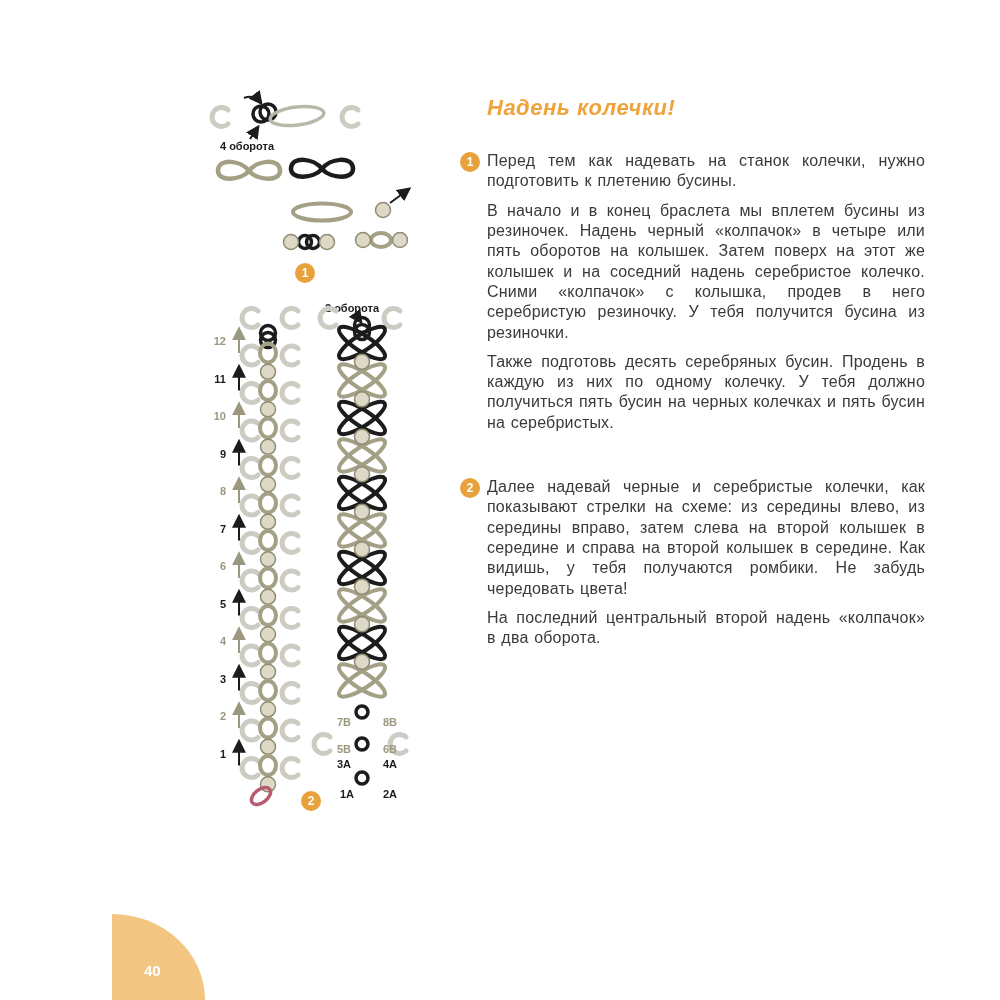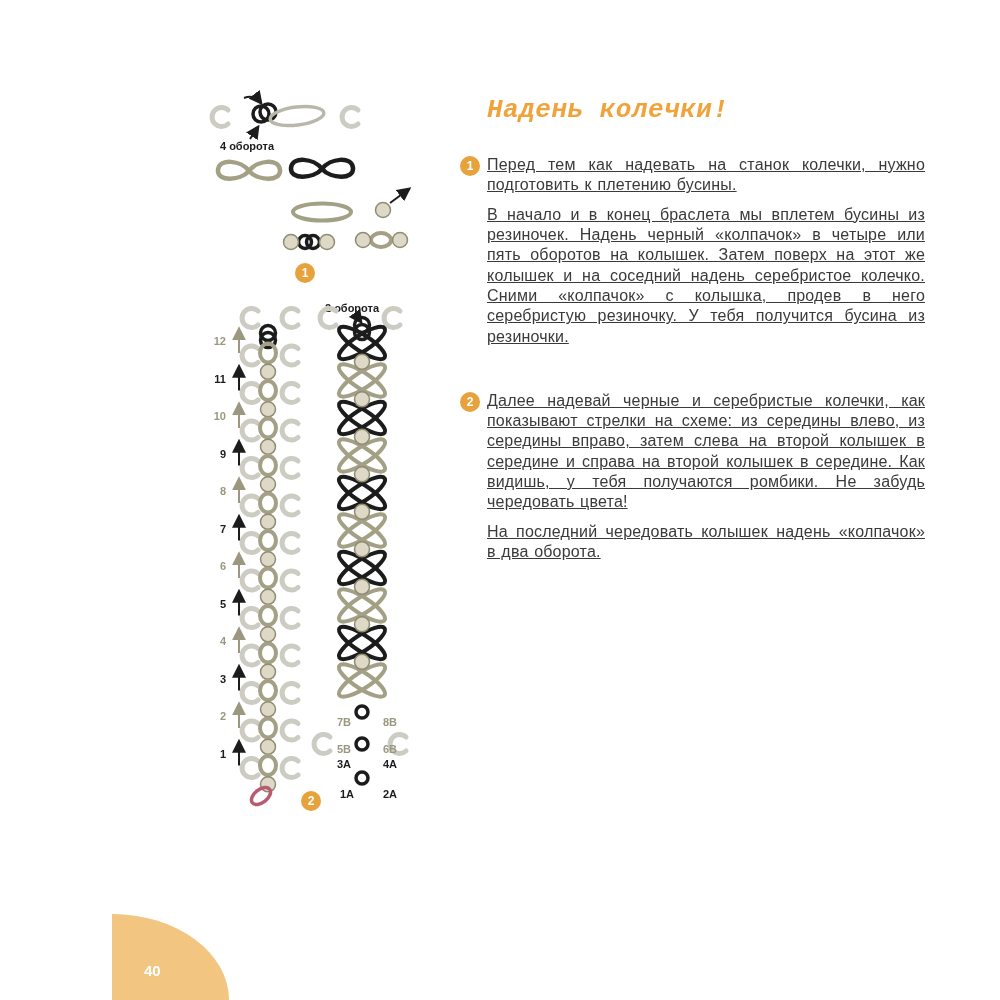--- a/index.html
+++ b/index.html
@@ -31,36 +31,36 @@
   .badge {
     position:absolute; width:20px; height:20px; border-radius:50%;
     background:#e8a23c; color:#fff; text-align:center;
     font:700 12px/20px "Liberation Sans",sans-serif;
   }
 
   
   .text-col { position:absolute; left:487px; top:95px; width:438px; }
   .title {
     margin:0 0 30px 0;
-    font-family:Liberation Mono, monospace; font-style:italic; font-weight:700;
-    font-size:26px; letter-spacing:0.5px; color:#f1a33b;
+    font-family:Liberation Sans, sans-serif; font-style:italic; font-weight:700;
+    font-size:22px; letter-spacing:0.5px; color:#f1a33b;
   }
   .step { position:relative; }
   .step-badge { left:-27px; top:1px; }
   .step p {
     margin:0 0 9px 0; text-align:justify;
     font-size:16px; line-height:1.27; color:#3a3a3a;
-    letter-spacing:0.2px; word-spacing:1px;text-decoration:underline;
+    letter-spacing:0.2px; word-spacing:1px;
   }
   .step-2 { margin-top:44px; }
 
   
   .corner {
     position:absolute; left:112px; bottom:0; width:93px; height:86px;
-    background:#f2c581; border-radius:0 100% 0 0;padding-left:24px;
+    background:#f2c581; border-radius:0 100% 0 0;
   }
   .corner span {
     position:absolute; left:32px; top:48px;
     color:#ffffff; font:700 15px "Liberation Sans",sans-serif;
   }
 </style>
 </head>
 <body>
 
 <div class="page">
@@ -265,26 +265,27 @@
   <div class="badge" style="left:295px; top:263px;">1</div>
   <div class="badge" style="left:301px; top:791px;">2</div>
 
   <div class="text-col">
     <h1 class="title">Надень колечки!</h1>
 
     <section class="step step-1">
       <div class="badge step-badge">1</div>
       <p>Перед тем как надевать на станок колечки, нужно подготовить к плетению бусины.</p>
       <p>В начало и в конец браслета мы вплетем бусины из резиночек. Надень черный «колпачок» в четыре или пять оборотов на колышек. Затем поверх на этот же колышек и на соседний надень серебристое колечко. Сними «колпачок» с колышка, продев в него серебристую резиночку. У тебя получится бусина из резиночки.</p>
+      <p>Также подготовь десять серебряных бусин. Продень в каждую из них по одному колечку. У тебя должно получиться пять бусин на черных колечках и пять бусин на серебристых.</p>
     </section>
 
     <section class="step step-2">
       <div class="badge step-badge">2</div>
       <p>Далее надевай черные и серебристые колечки, как показывают стрелки на схеме: из середины влево, из середины вправо, затем слева на второй колышек в середине и справа на второй колышек в середине. Как видишь, у тебя получаются ромбики. Не забудь чередовать цвета!</p>
-      <p>На последний чередовать колышек надень «колпачок» в два оборота.</p>
+      <p>На последний центральный второй надень «колпачок» в два оборота.</p>
     </section>
   </div>
 
   <div class="corner">
     <span>40</span>
   </div>
 
 </div>
 
 </body></html>

